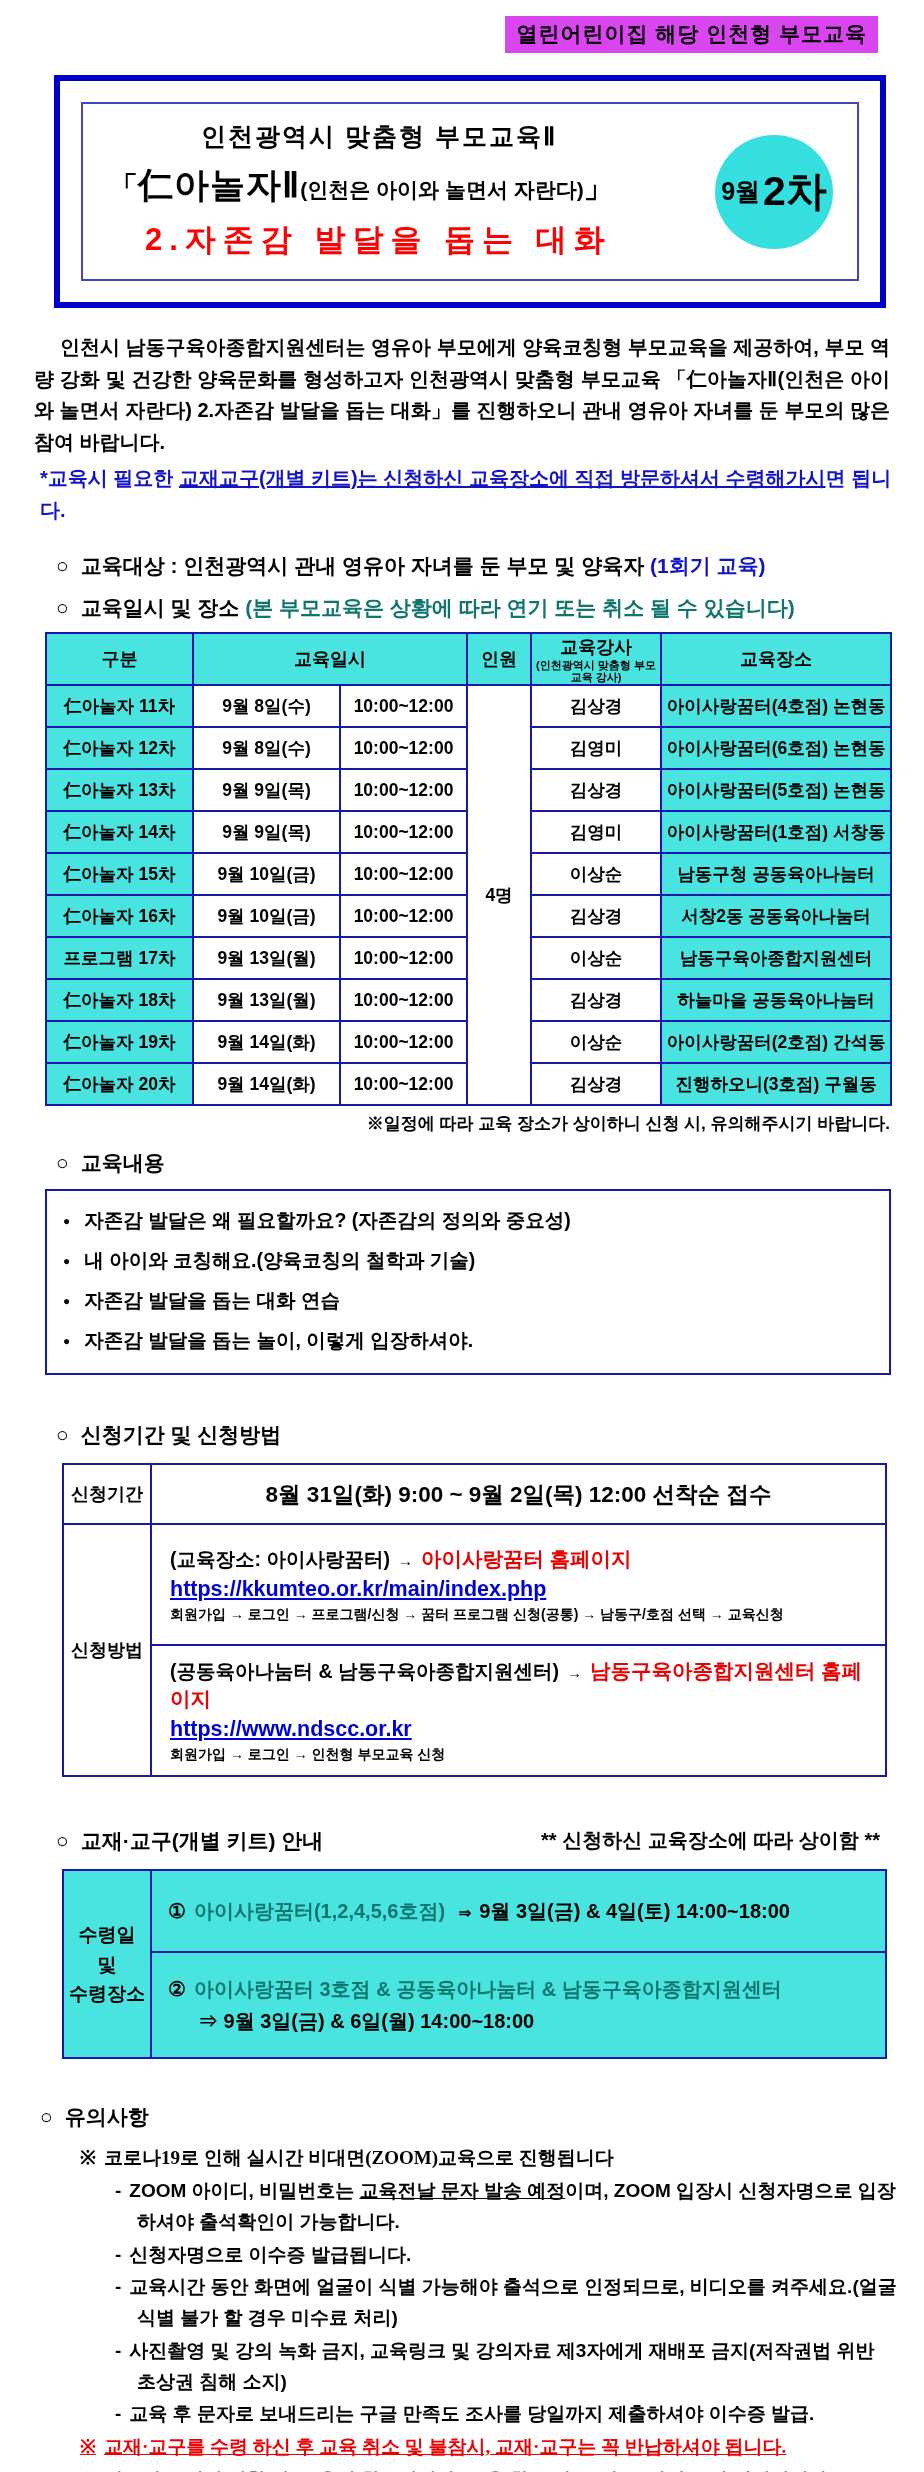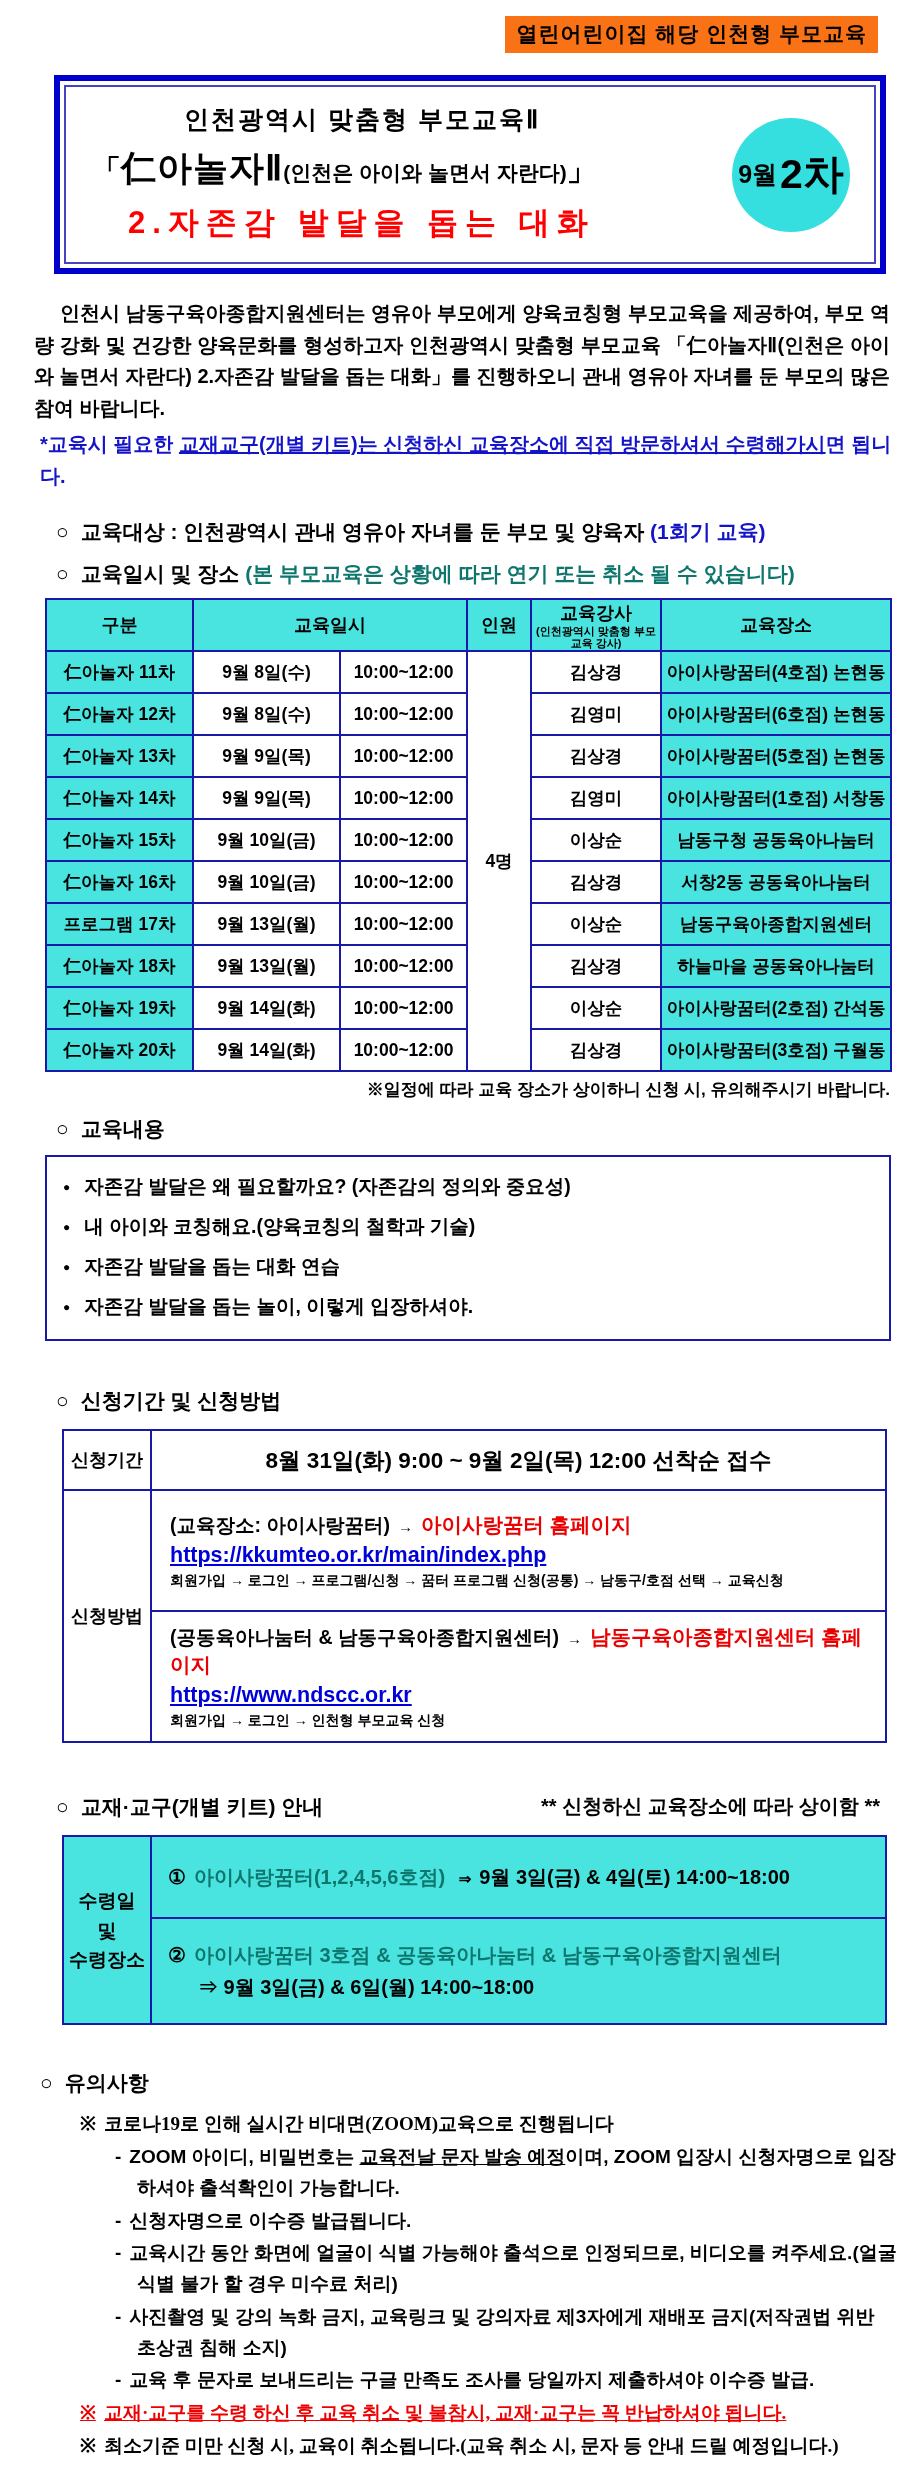--- a/index.html
+++ b/index.html
@@ -1,22 +1,22 @@
 <!DOCTYPE html>
 <html><head>
 <meta charset="utf-8">
 <style>
   html,body{margin:0;padding:0;background:#fff;}
   body{width:924px;height:2472px;overflow:hidden;position:relative;
        font-family:"Liberation Sans",sans-serif;color:#000;}
   
   .banner-row{display:flex;justify-content:flex-end;padding:16px 46px 0 0;}
-  .banner{background:#f97316;font-weight:bold;font-size:21px;padding:4px 11px 5px;letter-spacing:1px;}
-  
-  .title-box{margin:22px 38px 0 54px;border:6px solid #0000cd;padding:4px;}
+  .banner{background:#d946ef;font-weight:bold;font-size:21px;padding:4px 11px 5px;letter-spacing:1px;}
+  
+  .title-box{margin:22px 38px 0 54px;border:6px solid #0000cd;padding:21px;}
   .title-inner{border:2px solid #4444c0;padding:16px 20px 18px 26px;position:relative;}
   .t1{font-size:25px;font-weight:bold;margin:0 0 0 92px;letter-spacing:2px;}
   .t2{margin-top:9px;font-weight:bold;font-size:21px;}
   .t2 .br{font-size:29px;}
   .t2 .main{font-size:35px;letter-spacing:1px;}
   .t2 .sub{font-size:21px;}
   .t3{margin:10px 0 0 36px;font-size:31px;font-weight:bold;color:#ff0000;letter-spacing:7px;}
   .badge{position:absolute;right:24px;top:50%;transform:translateY(-50%);
          width:118px;height:114px;border-radius:50%;background:#35dfe0;
          display:flex;align-items:center;justify-content:center;}
@@ -187,21 +187,21 @@
     <td>9월 14일(화)</td>
     <td>10:00~12:00</td>
     <td>이상순</td>
     <td class="ac">아이사랑꿈터(2호점) 간석동</td>
   </tr>
   <tr class="rw">
     <td class="ac">仁아놀자 20차</td>
     <td>9월 14일(화)</td>
     <td>10:00~12:00</td>
     <td>김상경</td>
-    <td class="ac">아이사랑꿈터(3호점) 구월동</td>
+    <td class="ac">진행하오니(3호점) 구월동</td>
   </tr>
 </tbody>
   </table>
 <div class="tbl-note">※일정에 따라 교육 장소가 상이하니 신청 시, 유의해주시기 바랍니다.</div>
 
 <div class="sec" style="margin-top:14px;">
   <span class="mk">○</span><span>교육내용</span>
 </div>
 <div class="content-box">
   <div><span class="blt">●</span><span>자존감 발달은 왜 필요할까요? (자존감의 정의와 중요성)</span></div>

